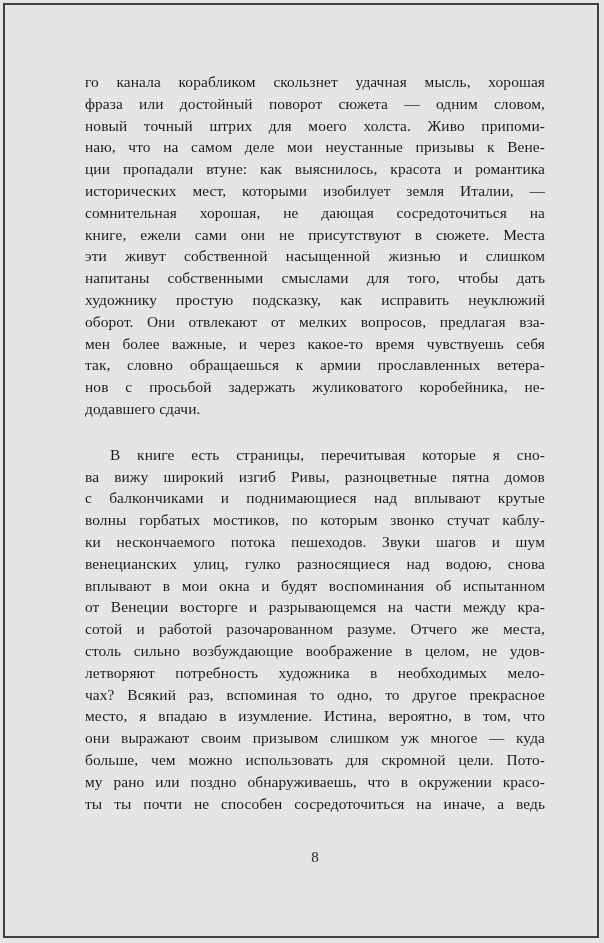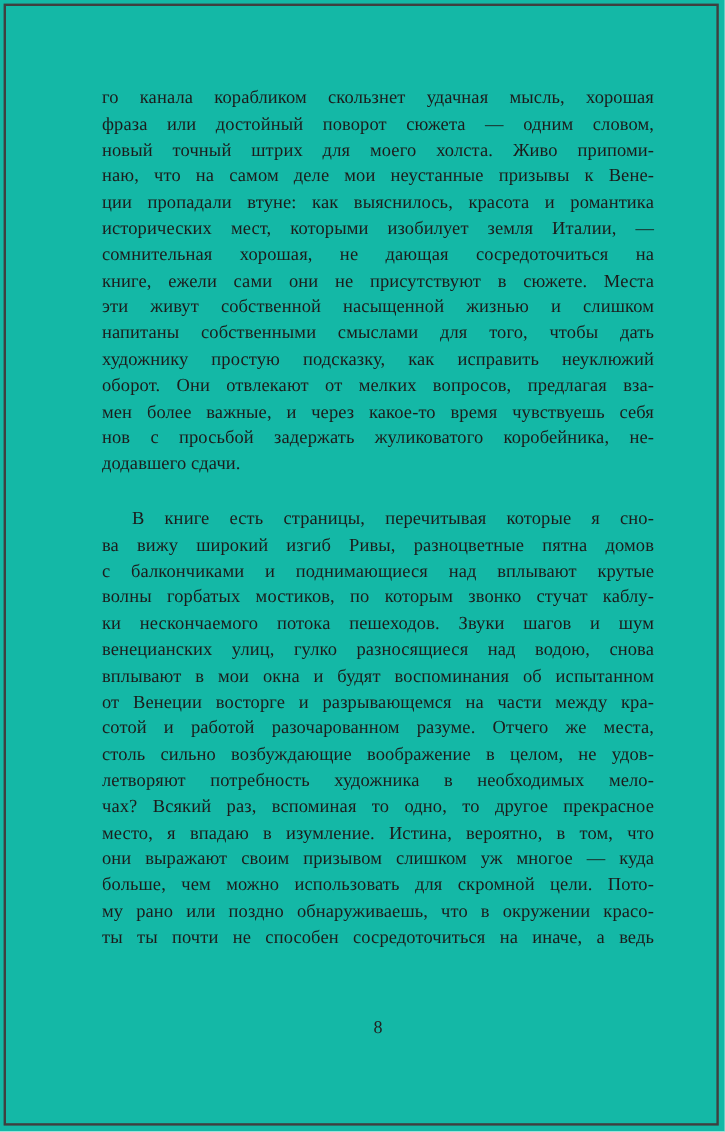--- a/index.html
+++ b/index.html
@@ -4,21 +4,21 @@
 <style>
   html, body {
     margin: 0;
     padding: 0;
     background: #ffffff;
   }
   .page {
     position: relative;
     width: 604px;
     height: 943px;
-    background: #14b8a6;
+    background: #e5e5e5;
     overflow: hidden;
     font-family: "Liberation Serif", "DejaVu Serif", serif;
   }
   .frame {
     position: absolute;
     left: 3px;
     top: 3px;
     width: 596px;
     height: 935px;
     box-sizing: border-box;
@@ -68,20 +68,21 @@
         <div class="line">наю, что на самом деле мои неустанные призывы к Вене-</div>
         <div class="line">ции пропадали втуне: как выяснилось, красота и романтика</div>
         <div class="line">исторических мест, которыми изобилует земля Италии, —</div>
         <div class="line">сомнительная хорошая, не дающая сосредоточиться на</div>
         <div class="line">книге, ежели сами они не присутствуют в сюжете. Места</div>
         <div class="line">эти живут собственной насыщенной жизнью и слишком</div>
         <div class="line">напитаны собственными смыслами для того, чтобы дать</div>
         <div class="line">художнику простую подсказку, как исправить неуклюжий</div>
         <div class="line">оборот. Они отвлекают от мелких вопросов, предлагая вза-</div>
         <div class="line">мен более важные, и через какое-то время чувствуешь себя</div>
+        <div class="line">так, словно обращаешься к армии прославленных ветера-</div>
         <div class="line">нов с просьбой задержать жуликоватого коробейника, не-</div>
         <div class="line para-end">додавшего сдачи.</div>
       </div>
       <div class="paragraph">
         <div class="line indent">В книге есть страницы, перечитывая которые я сно-</div>
         <div class="line">ва вижу широкий изгиб Ривы, разноцветные пятна домов</div>
         <div class="line">с балкончиками и поднимающиеся над вплывают крутые</div>
         <div class="line">волны горбатых мостиков, по которым звонко стучат каблу-</div>
         <div class="line">ки нескончаемого потока пешеходов. Звуки шагов и шум</div>
         <div class="line">венецианских улиц, гулко разносящиеся над водою, снова</div>

